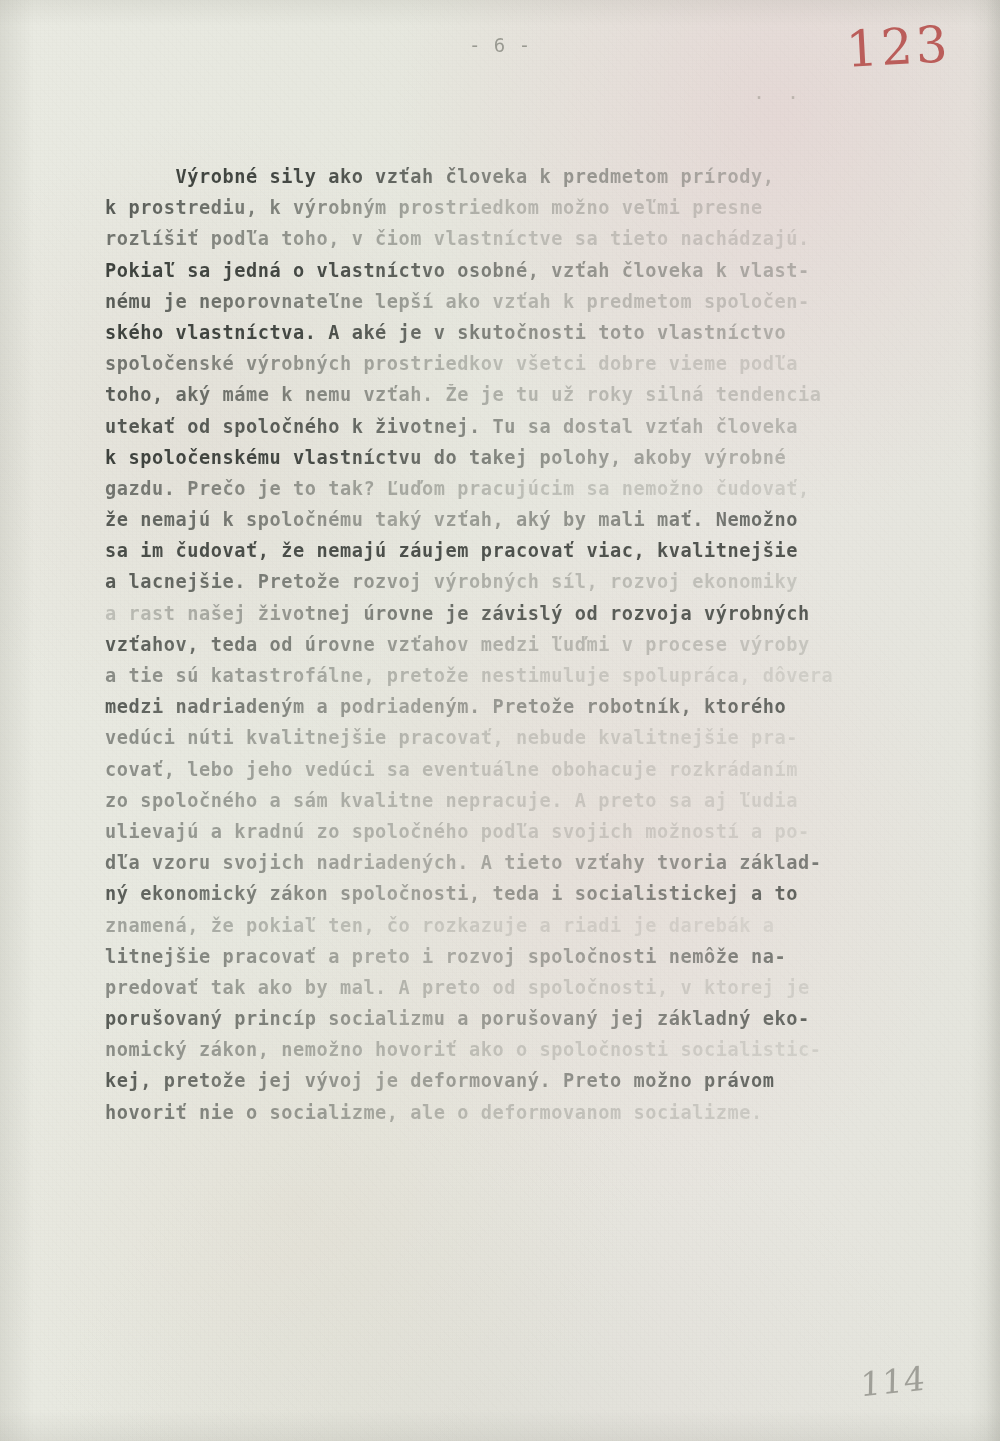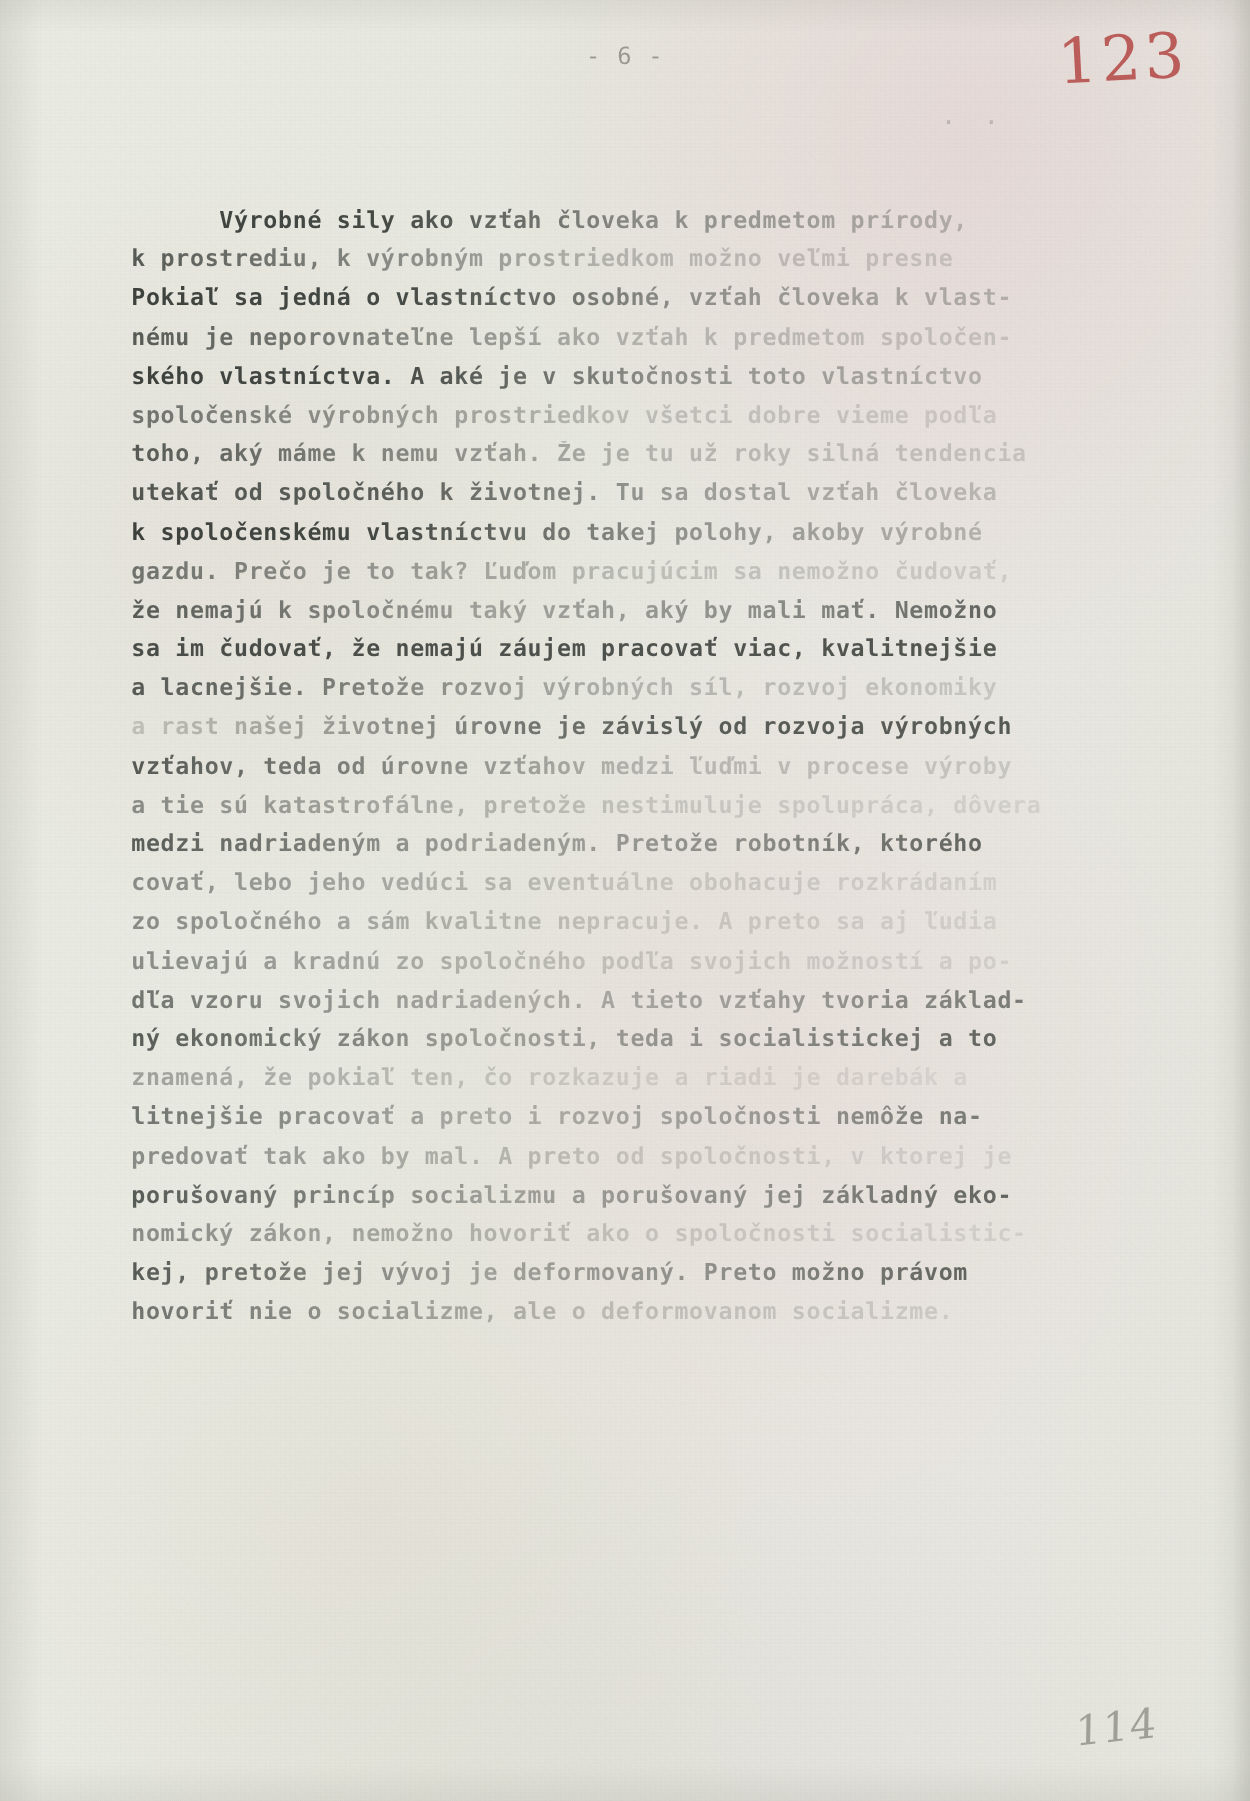--- a/index.html
+++ b/index.html
@@ -214,35 +214,37 @@
 
   <div class="header">
     <div class="page-marker">- 6 -</div>
     <div class="folio-number">123</div>
     <div class="stray-marks">. .</div>
   </div>
 
   <div class="body-text">
       <div class="text-line fade-r s1"><span class="ink">      Výrobné sily ako vzťah človeka k predmetom prírody,</span></div>
       <div class="text-line fade-rr s2"><span class="ink">k prostrediu, k výrobným prostriedkom možno veľmi presne</span></div>
+      <div class="text-line fade-rr s3"><span class="ink">rozlíšiť podľa toho, v čiom vlastníctve sa tieto nachádzajú.</span></div>
       <div class="text-line fade-r s1"><span class="ink">Pokiaľ sa jedná o vlastníctvo osobné, vzťah človeka k vlast-</span></div>
       <div class="text-line fade-rr s2"><span class="ink">nému je neporovnateľne lepší ako vzťah k predmetom spoločen-</span></div>
       <div class="text-line fade-r s1"><span class="ink">ského vlastníctva. A aké je v skutočnosti toto vlastníctvo</span></div>
       <div class="text-line fade-rr s3"><span class="ink">spoločenské výrobných prostriedkov všetci dobre vieme podľa</span></div>
       <div class="text-line fade-rr s2"><span class="ink">toho, aký máme k nemu vzťah. Že je tu už roky silná tendencia</span></div>
       <div class="text-line fade-r s2"><span class="ink">utekať od spoločného k životnej. Tu sa dostal vzťah človeka</span></div>
       <div class="text-line fade-r s1"><span class="ink">k spoločenskému vlastníctvu do takej polohy, akoby výrobné</span></div>
       <div class="text-line fade-rr s3"><span class="ink">gazdu. Prečo je to tak? Ľuďom pracujúcim sa nemožno čudovať,</span></div>
       <div class="text-line fade-mid s2"><span class="ink">že nemajú k spoločnému taký vzťah, aký by mali mať. Nemožno</span></div>
       <div class="text-line fade-even s1"><span class="ink">sa im čudovať, že nemajú záujem pracovať viac, kvalitnejšie</span></div>
       <div class="text-line fade-rr s2"><span class="ink">a lacnejšie. Pretože rozvoj výrobných síl, rozvoj ekonomiky</span></div>
       <div class="text-line fade-l s2"><span class="ink">a rast našej životnej úrovne je závislý od rozvoja výrobných</span></div>
       <div class="text-line fade-rr s2"><span class="ink">vzťahov, teda od úrovne vzťahov medzi ľuďmi v procese výroby</span></div>
       <div class="text-line fade-rr s4"><span class="ink">a tie sú katastrofálne, pretože nestimuluje spolupráca, dôvera</span></div>
       <div class="text-line fade-mid s2"><span class="ink">medzi nadriadeným a podriadeným. Pretože robotník, ktorého</span></div>
+      <div class="text-line fade-rr s4"><span class="ink">vedúci núti kvalitnejšie pracovať, nebude kvalitnejšie pra-</span></div>
       <div class="text-line fade-rr s4"><span class="ink">covať, lebo jeho vedúci sa eventuálne obohacuje rozkrádaním</span></div>
       <div class="text-line fade-rr s4"><span class="ink">zo spoločného a sám kvalitne nepracuje. A preto sa aj ľudia</span></div>
       <div class="text-line fade-rr s4"><span class="ink">ulievajú a kradnú zo spoločného podľa svojich možností a po-</span></div>
       <div class="text-line fade-mid s3"><span class="ink">dľa vzoru svojich nadriadených. A tieto vzťahy tvoria základ-</span></div>
       <div class="text-line fade-mid s2"><span class="ink">ný ekonomický zákon spoločnosti, teda i socialistickej a to</span></div>
       <div class="text-line fade-rr s5"><span class="ink">znamená, že pokiaľ ten, čo rozkazuje a riadi je darebák a</span></div>
       <div class="text-line fade-mid s3"><span class="ink">litnejšie pracovať a preto i rozvoj spoločnosti nemôže na-</span></div>
       <div class="text-line fade-rr s4"><span class="ink">predovať tak ako by mal. A preto od spoločnosti, v ktorej je</span></div>
       <div class="text-line fade-mid s2"><span class="ink">porušovaný princíp socializmu a porušovaný jej základný eko-</span></div>
       <div class="text-line fade-rr s4"><span class="ink">nomický zákon, nemožno hovoriť ako o spoločnosti socialistic-</span></div>

